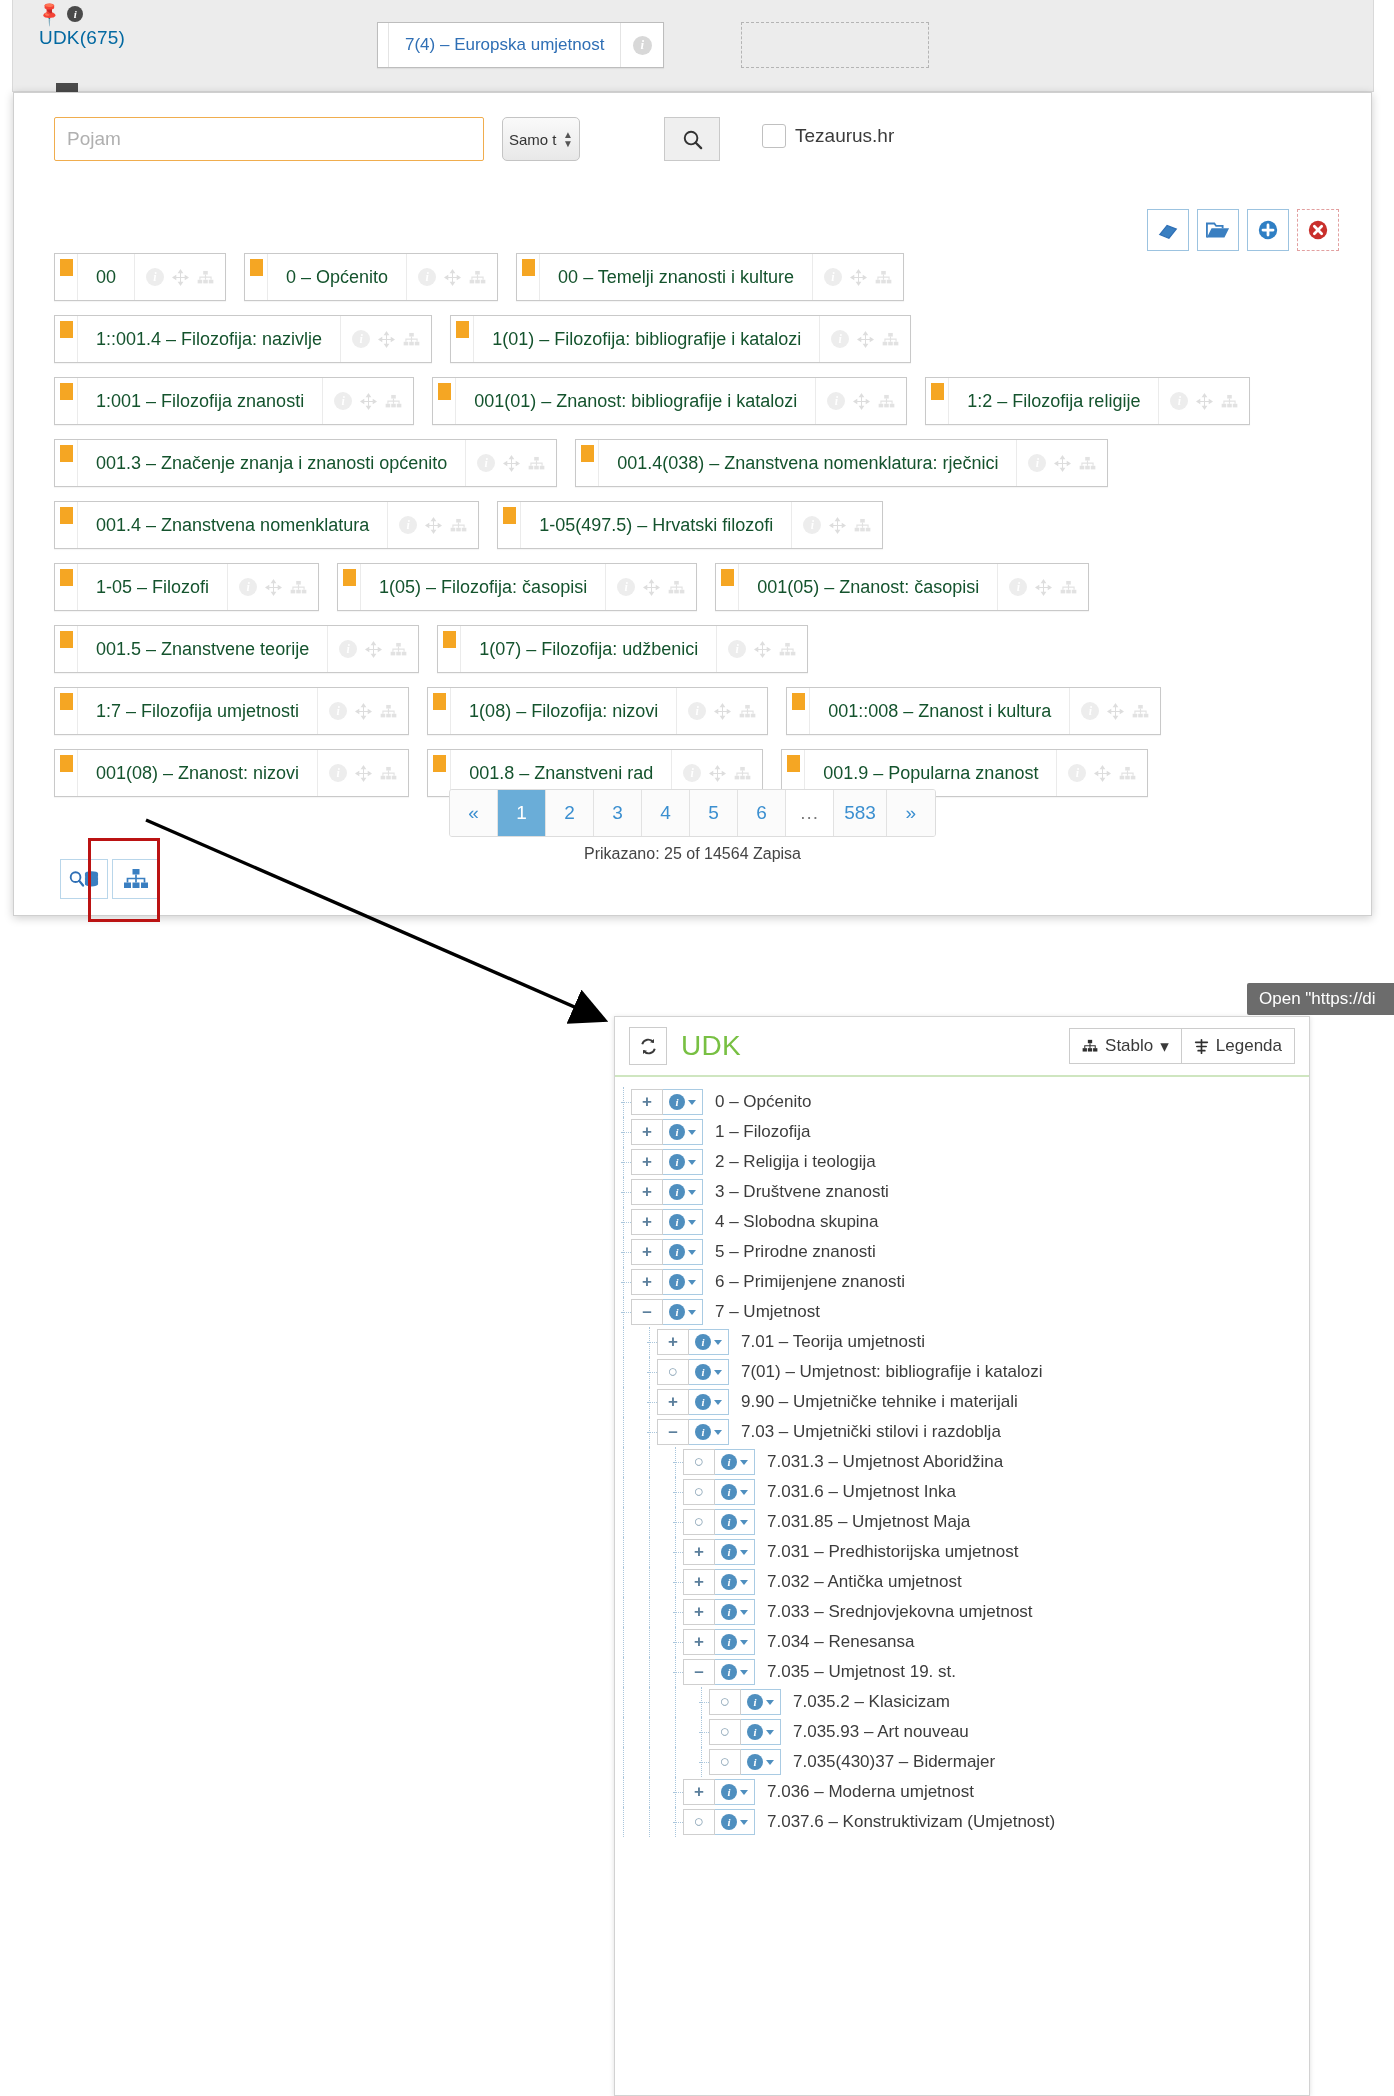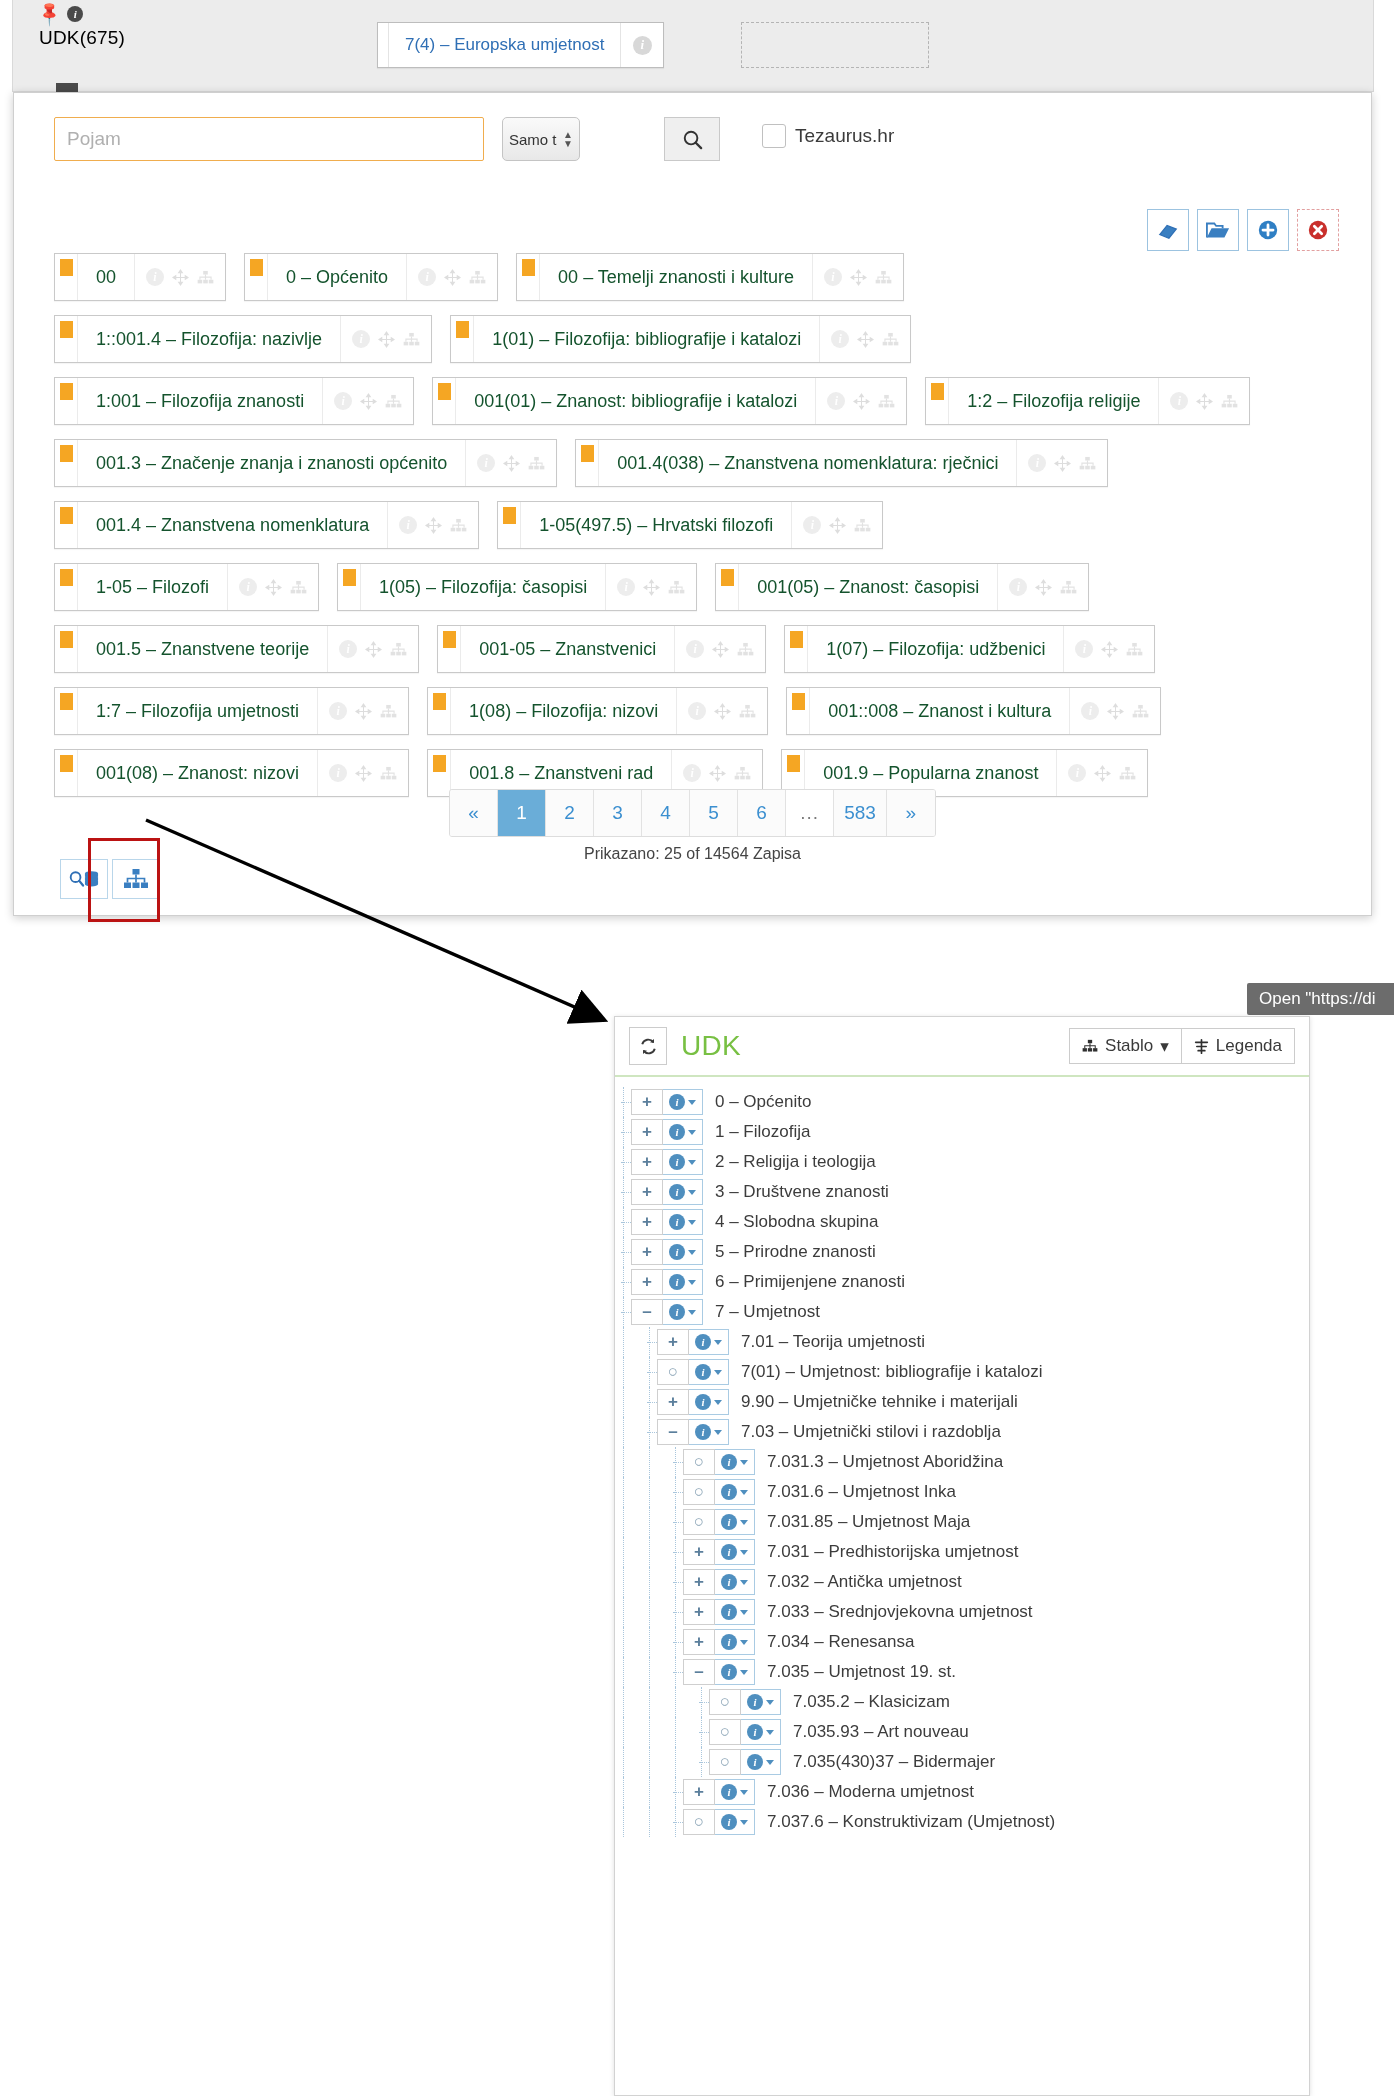--- a/index.html
+++ b/index.html
@@ -19,21 +19,21 @@
     box-sizing:border-box;
   }
   #app-meta{position:absolute;left:26px;top:4px;width:230px;}
   #pin-row{display:flex;align-items:center;gap:7px;height:20px;}
   .pin-glyph{color:#555;font-size:17px;line-height:1;transform:rotate(-45deg);display:inline-block;}
   .info-circle-grey{
     width:16px;height:16px;border-radius:50%;background:#4a4a4a;color:#fff;
     font-size:11px;font-weight:bold;font-style:italic;
     display:flex;align-items:center;justify-content:center;font-family:"Liberation Serif",serif;
   }
-  #app-code{font-size:19px;color:#000000;margin-top:3px;letter-spacing:.2px;}
+  #app-code{font-size:19px;color:#0369a1;margin-top:3px;letter-spacing:.2px;}
 
   #chip-selected{
     position:absolute;left:364px;top:22px;height:44px;
     background:#fff;border:1px solid #bdbdbd;display:flex;align-items:stretch;
     box-shadow:0 1px 1px rgba(0,0,0,.06);
   }
   #chip-selected .chip-bar{width:10px;border-right:1px solid #e4e4e4;background:#fff;}
   #chip-selected .chip-text{
     display:flex;align-items:center;padding:0 16px;color:#2f6fb5;font-size:17px;white-space:nowrap;
   }
@@ -654,45 +654,20 @@
             </span>
           </span>
         </div>
       </div>
       <div class="res-row">
         <div class="res-item">
           <span class="res-flag">
             <i></i>
           </span>
           <span class="res-label">001.5 – Znanstvene teorije</span>
-          <span class="res-icons">
-            <span class="gi">
-              <span class="info-faded">i</span>
-            </span>
-            <span class="gi">
-              <svg width="17" height="17" viewBox="0 0 18 18">
-                <path d="M9 1 L11 4 H7 Z M9 17 L7 14 H11 Z M1 9 L4 7 V11 Z M17 9 L14 11 V7 Z M9 4 V14 M4 9 H14" fill="#9a9a9a" stroke="#9a9a9a" stroke-width="1.1"></path>
-              </svg>
-            </span>
-            <span class="gi">
-              <svg width="17" height="15" viewBox="0 0 26 22">
-                <rect x="9.5" y="1" width="7" height="5.5" fill="#a8a8a8"></rect>
-                <rect x="1" y="14.5" width="7" height="5.5" fill="#a8a8a8"></rect>
-                <rect x="9.5" y="14.5" width="7" height="5.5" fill="#a8a8a8"></rect>
-                <rect x="18" y="14.5" width="7" height="5.5" fill="#a8a8a8"></rect>
-                <path d="M13 6.5 V10.5 M4.5 14.5 V10.5 H21.5 V14.5 M13 10.5 V14.5" stroke="#a8a8a8" stroke-width="1.7" fill="none"></path>
-              </svg>
-            </span>
-          </span>
-        </div>
-        <div class="res-item">
-          <span class="res-flag">
-            <i></i>
-          </span>
-          <span class="res-label">001-05 – Znanstvenici</span>
           <span class="res-icons">
             <span class="gi">
               <span class="info-faded">i</span>
             </span>
             <span class="gi">
               <svg width="17" height="17" viewBox="0 0 18 18">
                 <path d="M9 1 L11 4 H7 Z M9 17 L7 14 H11 Z M1 9 L4 7 V11 Z M17 9 L14 11 V7 Z M9 4 V14 M4 9 H14" fill="#9a9a9a" stroke="#9a9a9a" stroke-width="1.1"></path>
               </svg>
             </span>
             <span class="gi">

